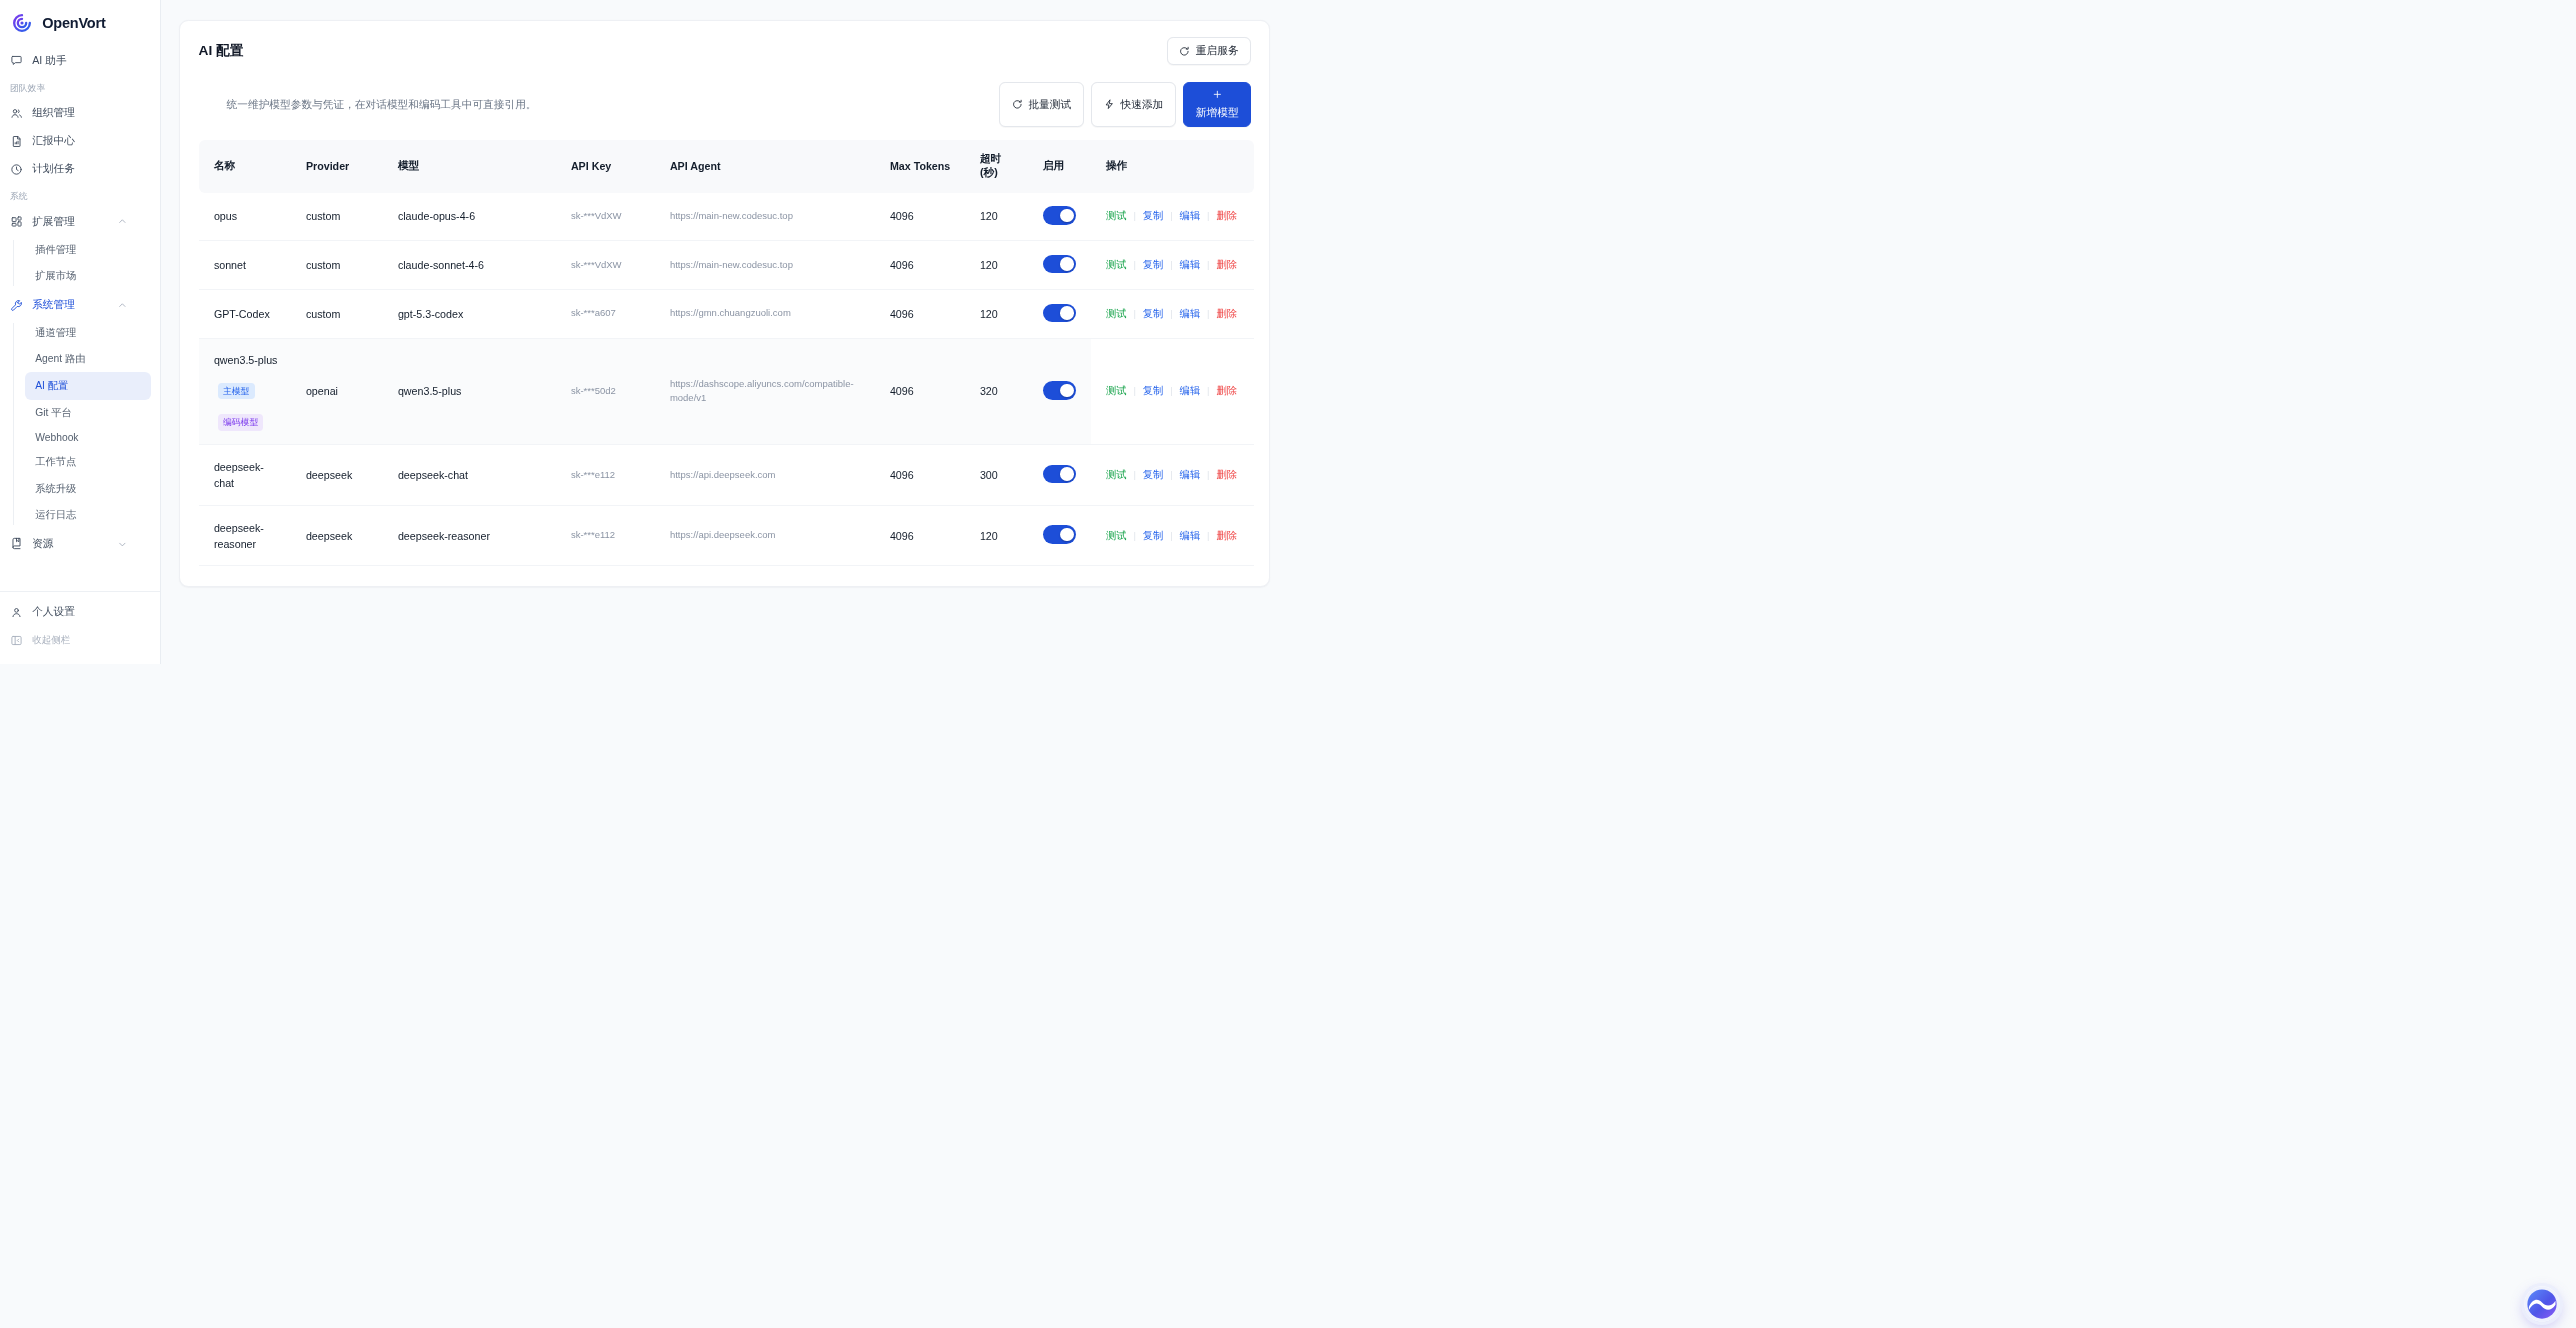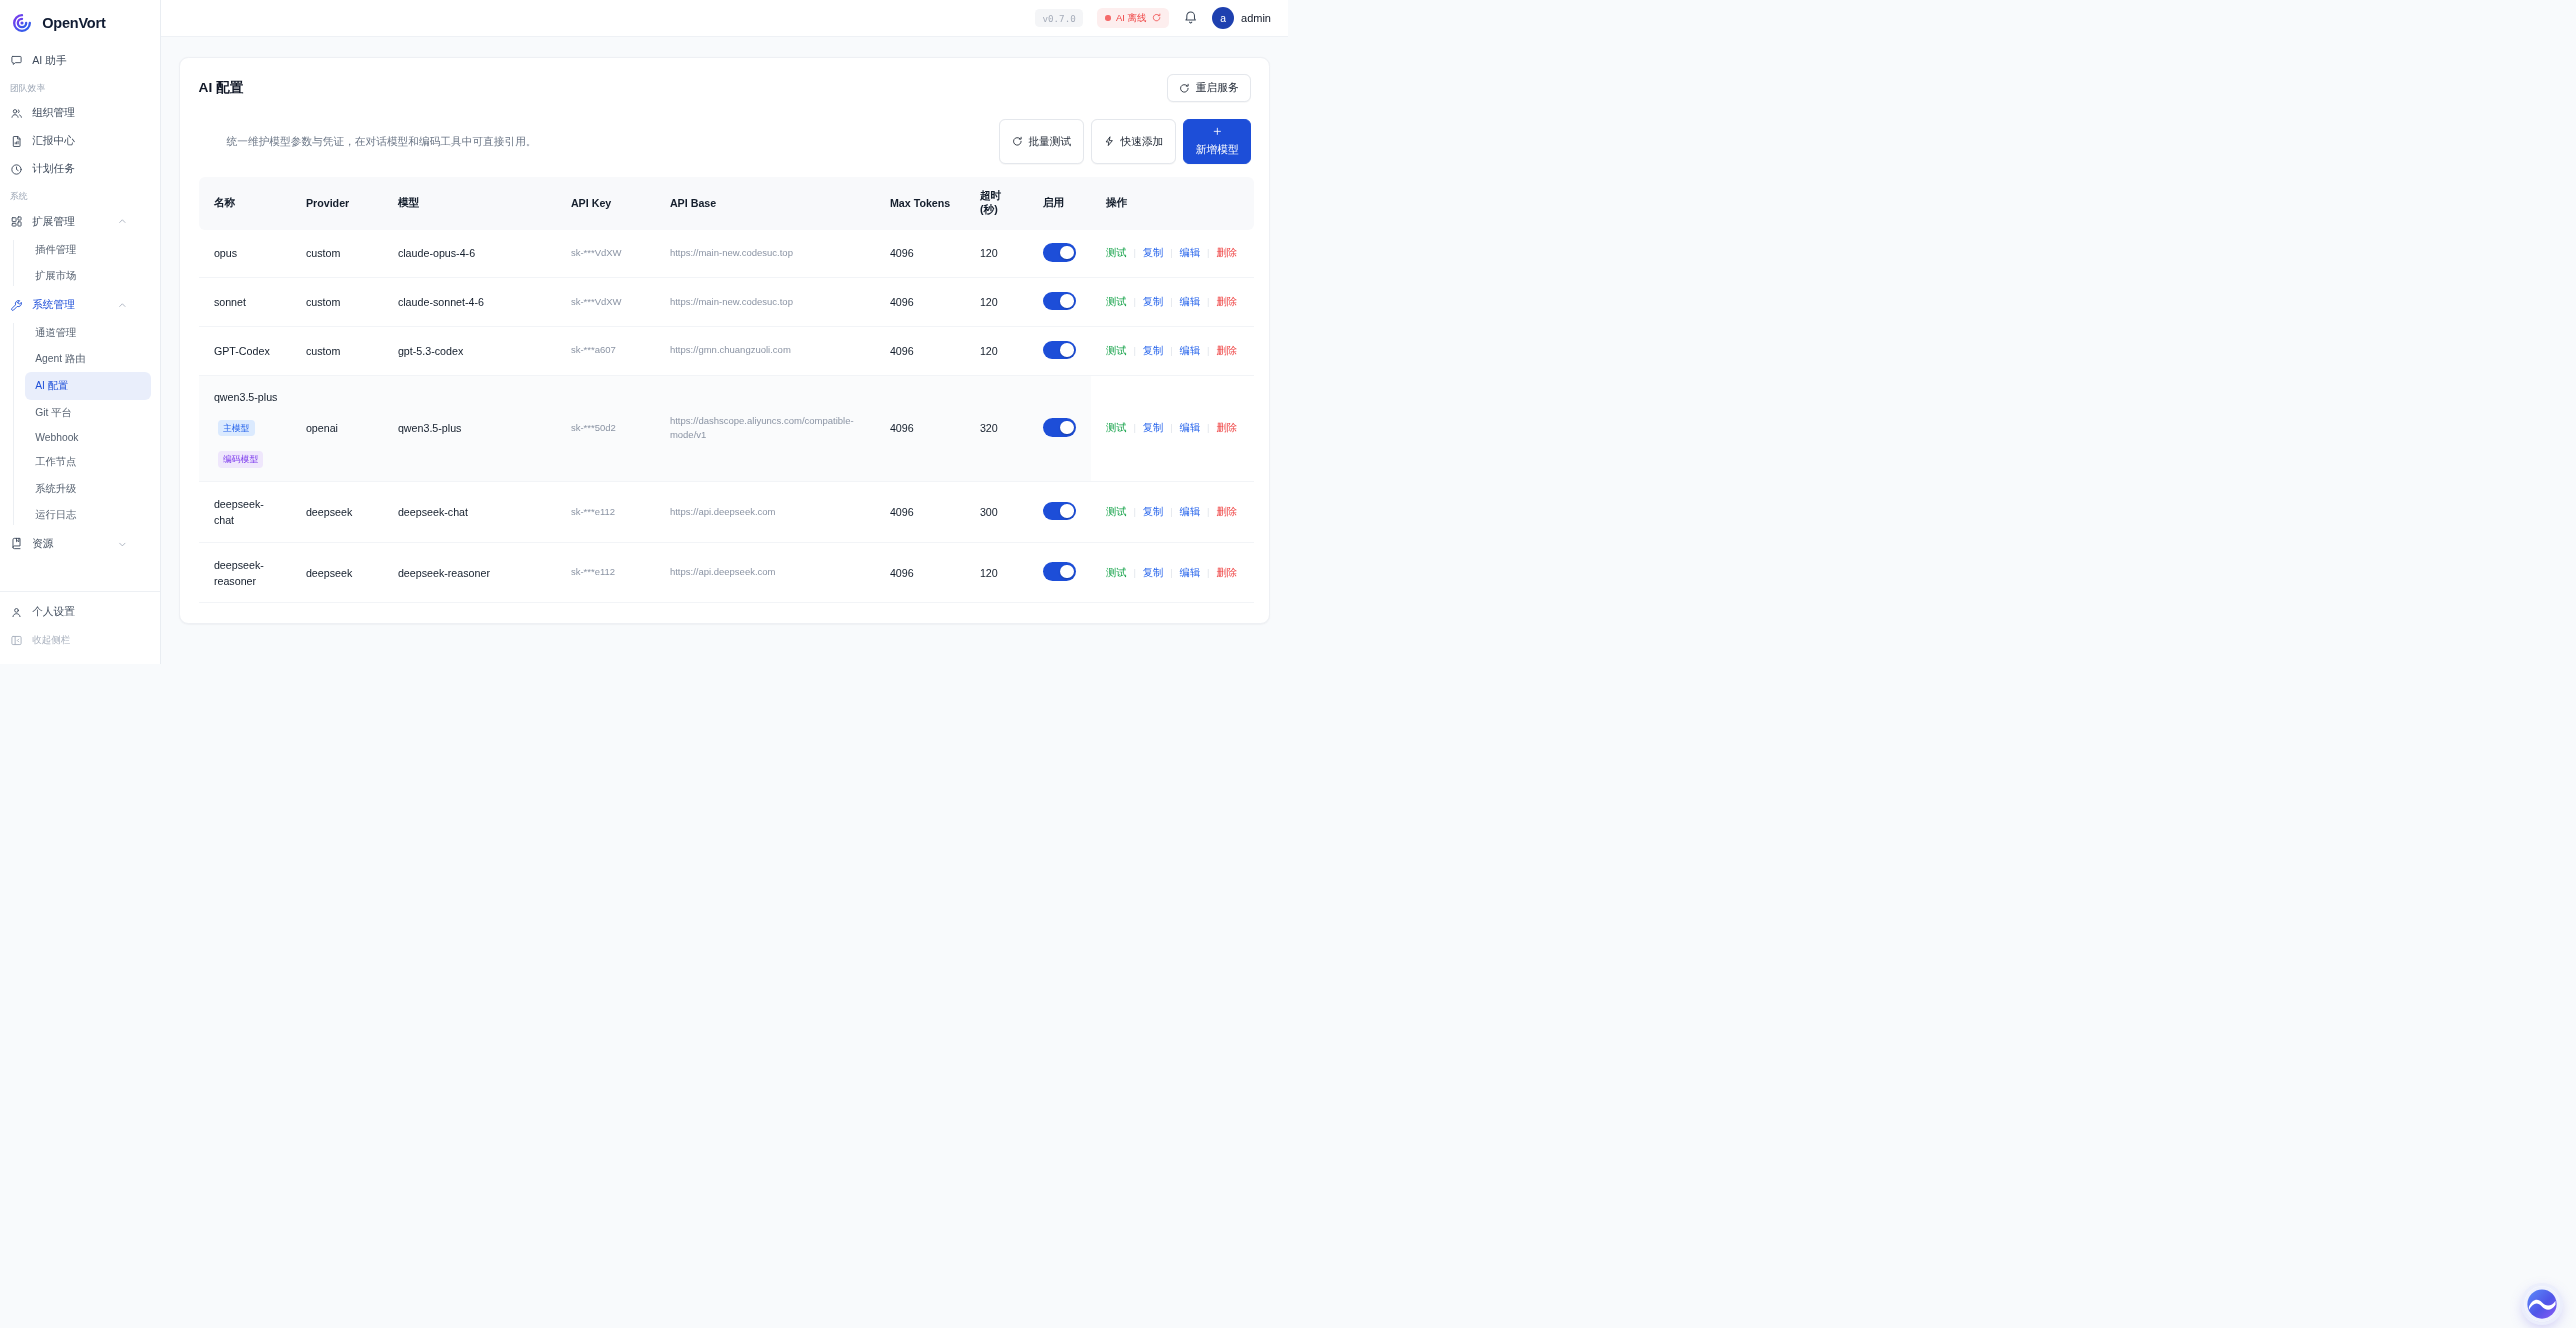--- a/index.html
+++ b/index.html
@@ -206,41 +206,20 @@
           <rect x="3.5" y="4.5" width="17" height="15" rx="2.2"></rect>
           <line x1="9.5" y1="4.5" x2="9.5" y2="19.5"></line>
           <polyline points="16 9.5 13.5 12 16 14.5"></polyline>
         </svg>
       <span class="lbl">收起侧栏</span>
     </div>
   </div>
 </aside>
 
 <div class="main">
-  <header class="topbar">
-    <span class="version-pill">v0.7.0</span>
-    <span class="ai-pill">
-      <span class="ai-dot"></span>
-      <span>AI 离线</span>
-      <svg class="icon" viewBox="0 0 24 24">
-          <path d="M20.5 12a8.5 8.5 0 1 1-2.6-6.1"></path>
-          <polyline points="20.5 2.8 20.5 7 16.3 7"></polyline>
-        </svg>
-    </span>
-    <span class="bell">
-      <svg class="icon" viewBox="0 0 24 24">
-          <path d="M12 3.2a6 6 0 0 0-6 6v4.1L4.6 15.8h14.8L18 13.3V9.2a6 6 0 0 0-6-6z"></path>
-          <path d="M10.2 19l1.8 1.5 1.8-1.5"></path>
-        </svg>
-    </span>
-    <span class="user-chip">
-      <span class="avatar">a</span>
-      <span class="username">admin</span>
-    </span>
-  </header>
 
   <div class="content">
     <div class="card">
       <div class="card-head">
         <span class="page-title">AI 配置</span>
         <button class="btn">
           <svg class="icon" viewBox="0 0 24 24">
               <path d="M20.5 12a8.5 8.5 0 1 1-2.6-6.1"></path>
               <polyline points="20.5 2.8 20.5 7 16.3 7"></polyline>
             </svg>
@@ -286,21 +265,21 @@
             <col style="width:63px">
               <col style="width:63px">
               <col style="width:163px">
           </colgroup>
           <thead>
             <tr>
               <th>名称</th>
               <th>Provider</th>
               <th>模型</th>
               <th>API Key</th>
-              <th>API Base</th>
+              <th>API Agent</th>
               <th>Max Tokens</th>
               <th>超时(秒)</th>
               <th>启用</th>
               <th>操作</th>
             </tr>
           </thead>
           <tbody>
               <tr>
     <td>
                   <div class="cell-name"><span>opus</span><span></span></div>

